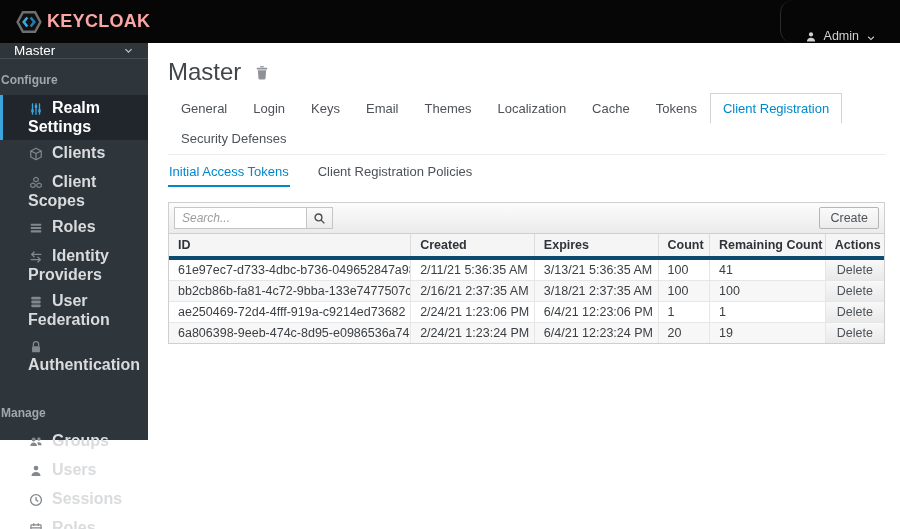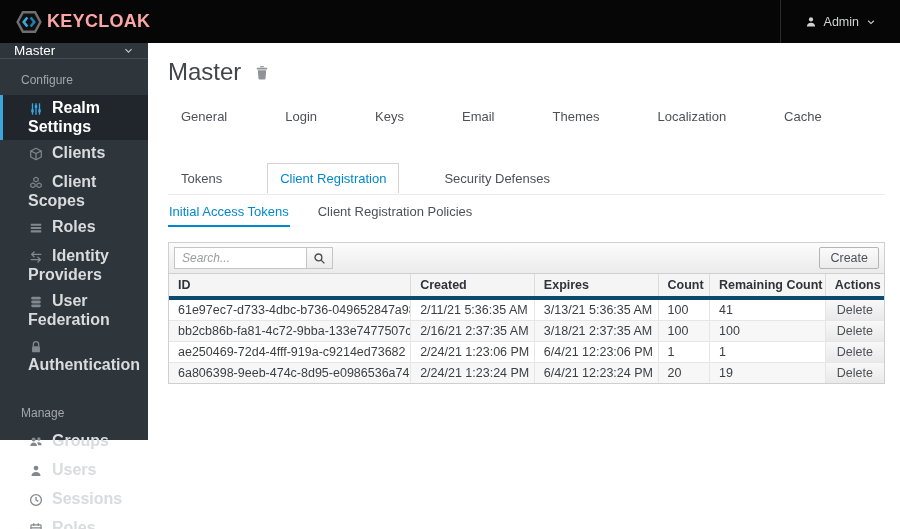--- a/index.html
+++ b/index.html
@@ -8,50 +8,50 @@
     width:900px; height:529px; overflow:hidden; background:#fff;
     font-family:"Liberation Sans", sans-serif;
     -webkit-font-smoothing:antialiased;
   }
 
   
   .topbar { height:43px; background:#060606; display:flex; align-items:stretch; }
   .brand { display:flex; align-items:center; padding-left:16px; cursor:pointer; }
   .brand-text { color:#fca5a5; font-size:18px; font-weight:700; letter-spacing:.3px; margin-left:5px; }
   .topbar-right {
-    margin-left:auto; display:flex; align-items:center; gap:7px;
-    border-left:1px solid #2a2a2a; padding:0 24px; color:#cfd1d2; font-size:12.5px; cursor:pointer;
+    margin-left:auto; display:flex; align-items:flex-end; gap:7px;
+    border-left:1px solid #2a2a2a; padding:0 24px; color:#cfd1d2; font-size:12.5px; cursor:pointer;border-radius:13px;
   }
 
   
   .shell { display:flex; height:397px; }
 
   
   .sidebar { width:148px; flex-shrink:0; background:#2e353b; display:flex; flex-direction:column; }
   .realm-selector {
     height:55px; display:flex; align-items:center; padding:0 14px;
     color:#fff; font-size:13.5px; border-bottom:1px solid #454c52; cursor:pointer;
   }
   .realm-caret { margin-left:auto; color:#c3c6c9; display:flex; }
-  .section-label { padding:14px 21px 8px; font-size:12px; color:#a3a7ab; }
+  .section-label { padding:14px 1px 8px; font-size:12px; color:#a3a7ab;font-weight:bold; }
   .section-label.manage { margin-top:14px; }
   .nav-item {
     display:block; padding:5px 6px 5px 28px; font-size:16px; font-weight:700;
     color:#d9dbdd; line-height:16px; cursor:pointer;
   }
   .nav-item.active { background:#20262c; box-shadow:inset 3px 0 0 #3aa6dd; color:#fff; }
   .nav-icon { display:inline-block; width:16px; margin-right:8px; color:#83888d; text-align:center; vertical-align:-3px; }
   .nav-item.active .nav-icon { color:#3aa6dd; }
 
   
   .main { flex:1; min-width:0; background:#fff; padding:15px 15px 0 20px; }
   .page-title { display:flex; align-items:center; gap:13px; font-size:24px; color:#42464a; }
   .trash { color:#8f9398; display:flex; cursor:pointer; }
 
-  .tabs { display:flex; flex-wrap:wrap; margin-top:15px;gap:32px; }
+  .tabs { display:flex; flex-wrap:wrap; margin-top:7px; }
   .tab {
     padding:7px 12px; font-size:13px; color:#4d5258; cursor:pointer;
     border:1px solid transparent; border-bottom:none; border-radius:1px 1px 0 0;
   }
   .tab.active { color:#0088ce; border-color:#d3d3d3; background:#fff; }
 
   .subtabs { display:flex; border-top:1px solid #ececec; margin-top:1px; }
   .subtab {
     margin-right:27px; padding:9px 1px 6px; font-size:13px; color:#4d5258;
     border-bottom:2px solid transparent; cursor:pointer;

